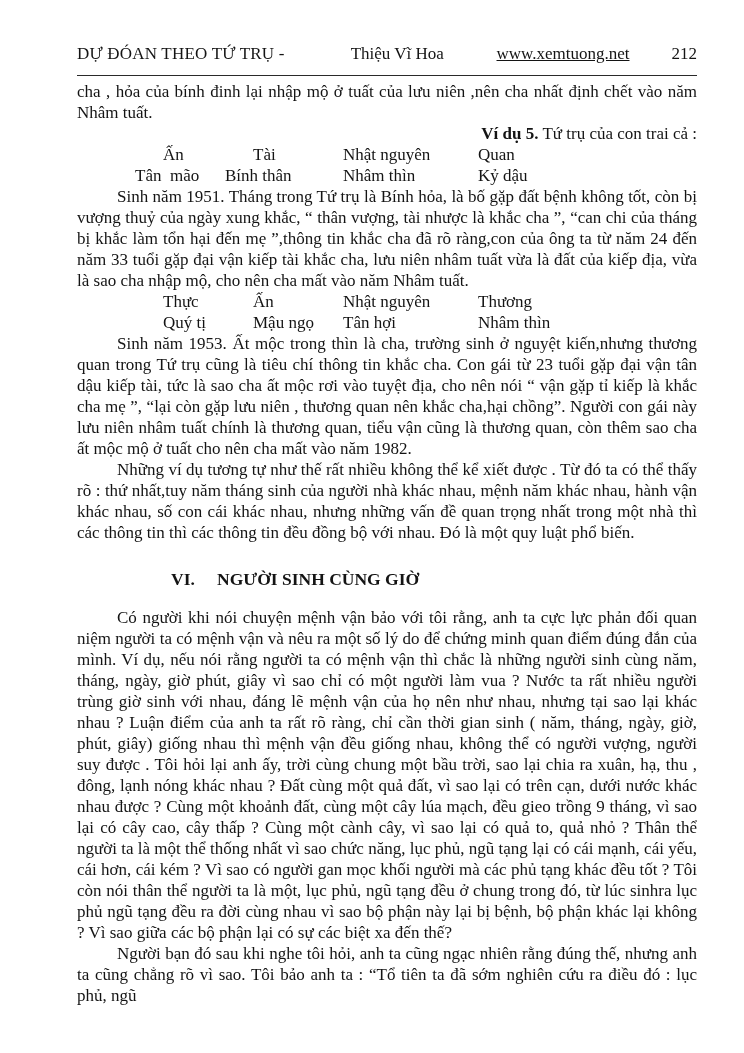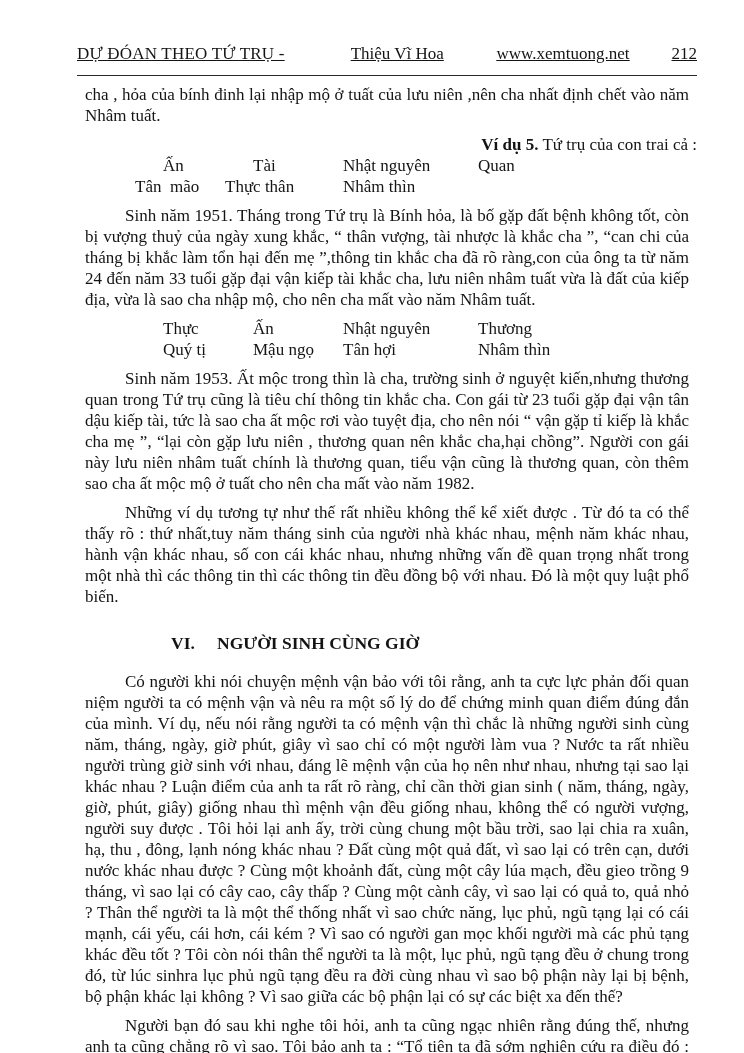--- a/index.html
+++ b/index.html
@@ -16,36 +16,35 @@
     width: 744px;
     height: 1053px;
     padding: 44px 47px 0 77px;
   }
   
   .page-header {
     display: flex;
     align-items: flex-end;
     font-size: 17px;
     white-space: nowrap;
-    text-decoration: underline;
   }
   .hdr-title { letter-spacing: 0.2px; }
   .hdr-author { margin-left: 66px; }
   .hdr-spacer { flex: 1; }
   .hdr-site { text-decoration: underline; }
   .hdr-page { margin-left: 42px; }
   .header-rule {
     border: none;
     border-top: 1.6px solid #2a2a2a;
     margin: 11px 0 0 0;
   }
   
   .body-text { margin-top: 5px; font-size: 17px; line-height: 21px; }
   p.para {
-    margin: 8px;
+    margin: 0;
     text-align: justify;
   }
   p.para.indent { text-indent: 40px; }
   .example-lead { margin: 0; text-indent: 40px; text-align: right; }
   .example-label { font-weight: bold; }
   
   .pillar-table { margin-left: 86px; }
   .pillar-row { display: flex; }
   .pillar-cell { white-space: pre; }
   .pillar-cell.c1 { width: 90px; }
@@ -85,22 +84,23 @@
 
     <div class="pillar-table">
       <div class="pillar-row">
         <span class="pillar-cell c1">Ấn</span>
         <span class="pillar-cell c2">Tài</span>
         <span class="pillar-cell c3">Nhật nguyên</span>
         <span class="pillar-cell c4">Quan</span>
       </div>
       <div class="pillar-row shift">
         <span class="pillar-cell c1">Tân  mão</span>
-        <span class="pillar-cell c2">Thực thân</span>
+        <span class="pillar-cell c2">Bính thân</span>
         <span class="pillar-cell c3">Nhâm thìn</span>
+        <span class="pillar-cell c4">Kỷ dậu</span>
       </div>
     </div>
 
     <p class="para indent">Sinh năm 1951. Tháng trong Tứ trụ là Bính hỏa, là bố gặp đất bệnh không tốt, còn bị vượng thuỷ của ngày xung khắc, “ thân vượng, tài nhược là khắc cha ”, “can chi của tháng bị khắc làm tổn hại đến mẹ ”,thông tin khắc cha đã rõ ràng,con của ông ta từ năm 24 đến năm 33 tuổi gặp đại vận kiếp tài khắc cha, lưu niên nhâm tuất vừa là đất của kiếp địa, vừa là sao cha nhập mộ, cho nên cha mất vào năm Nhâm tuất.</p>
 
 
     <div class="pillar-table">
       <div class="pillar-row">
         <span class="pillar-cell c1">Thực</span>
         <span class="pillar-cell c2">Ấn</span>

